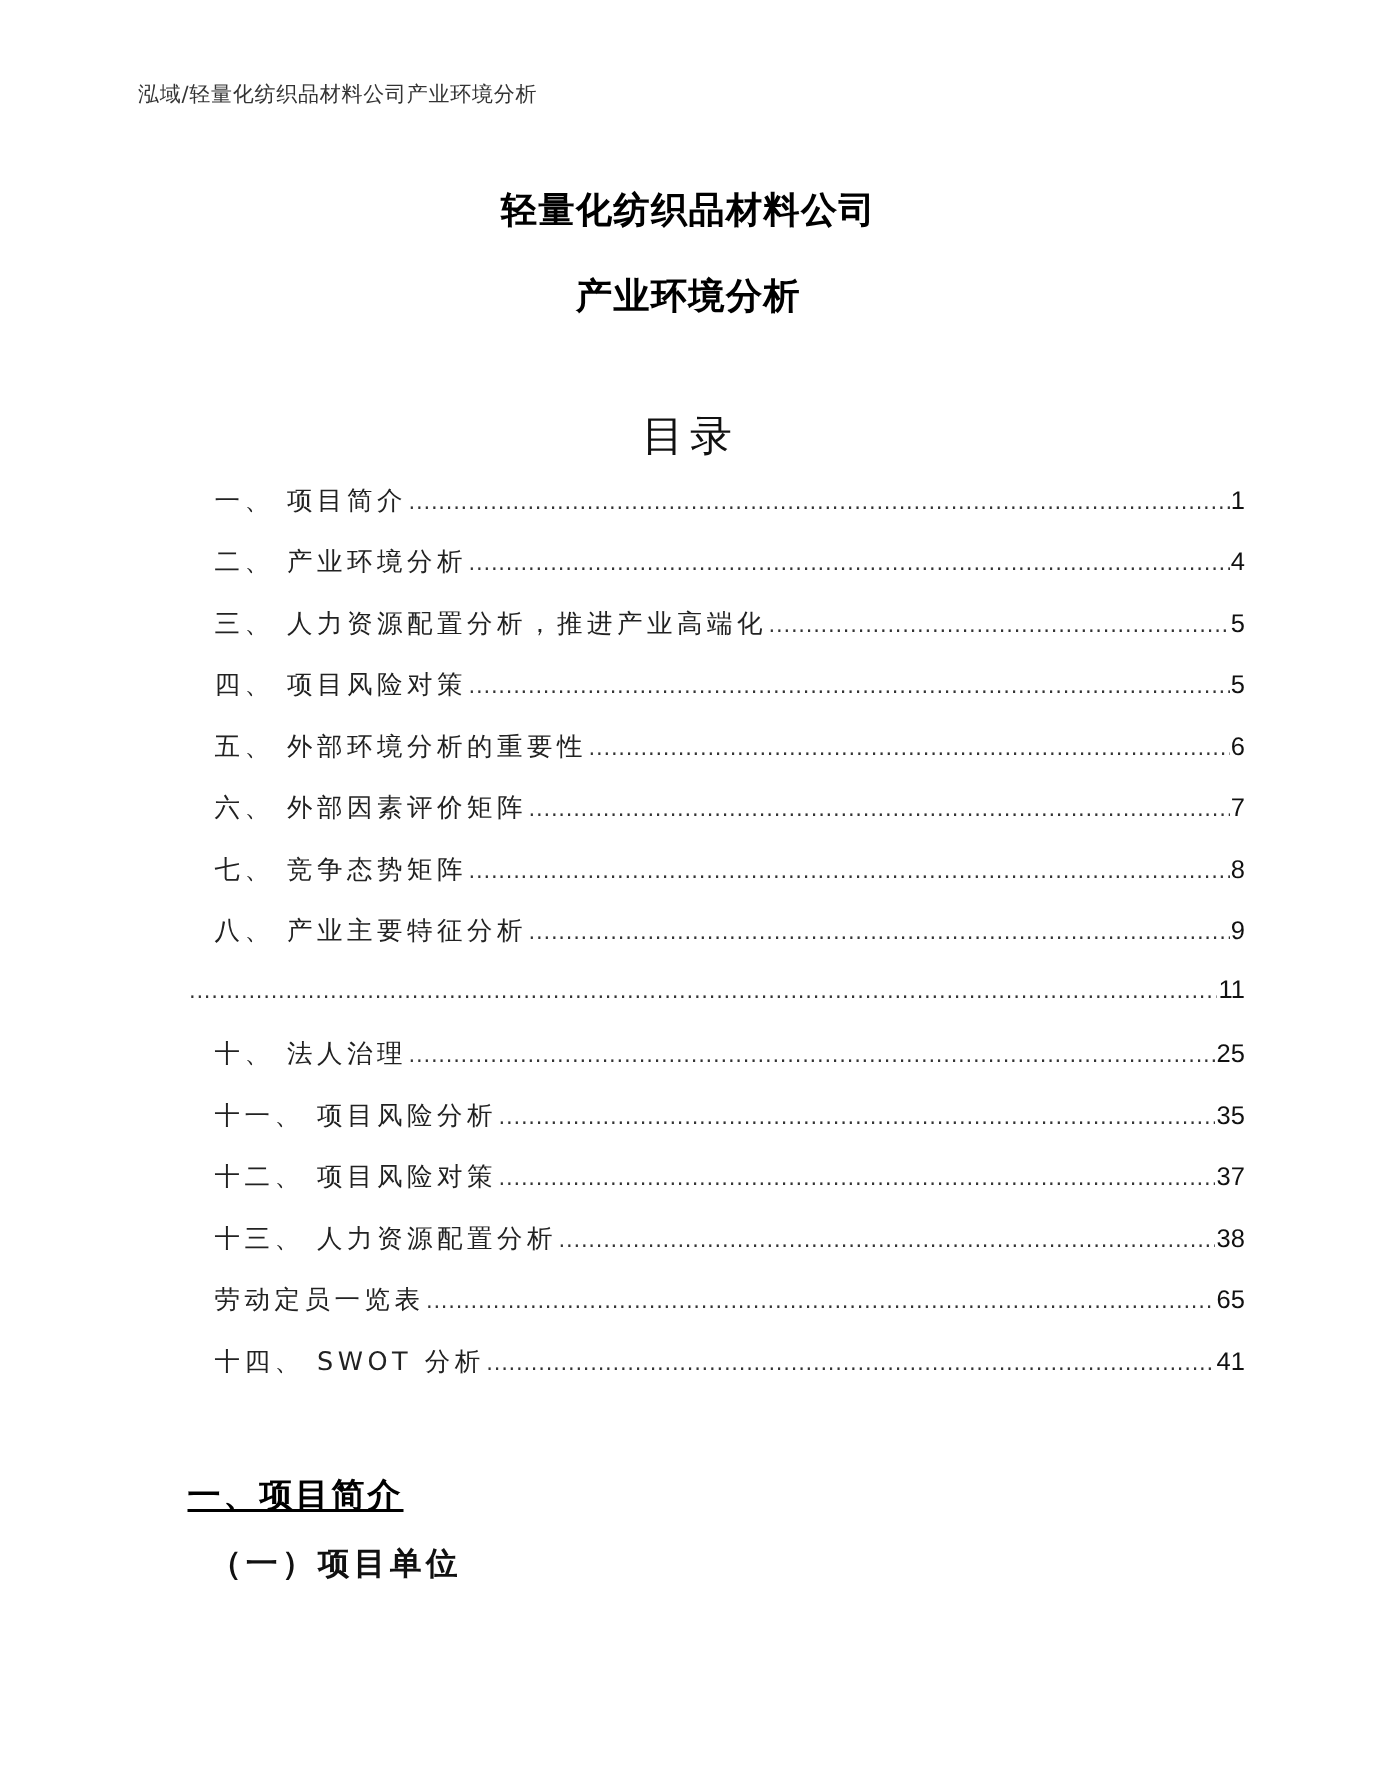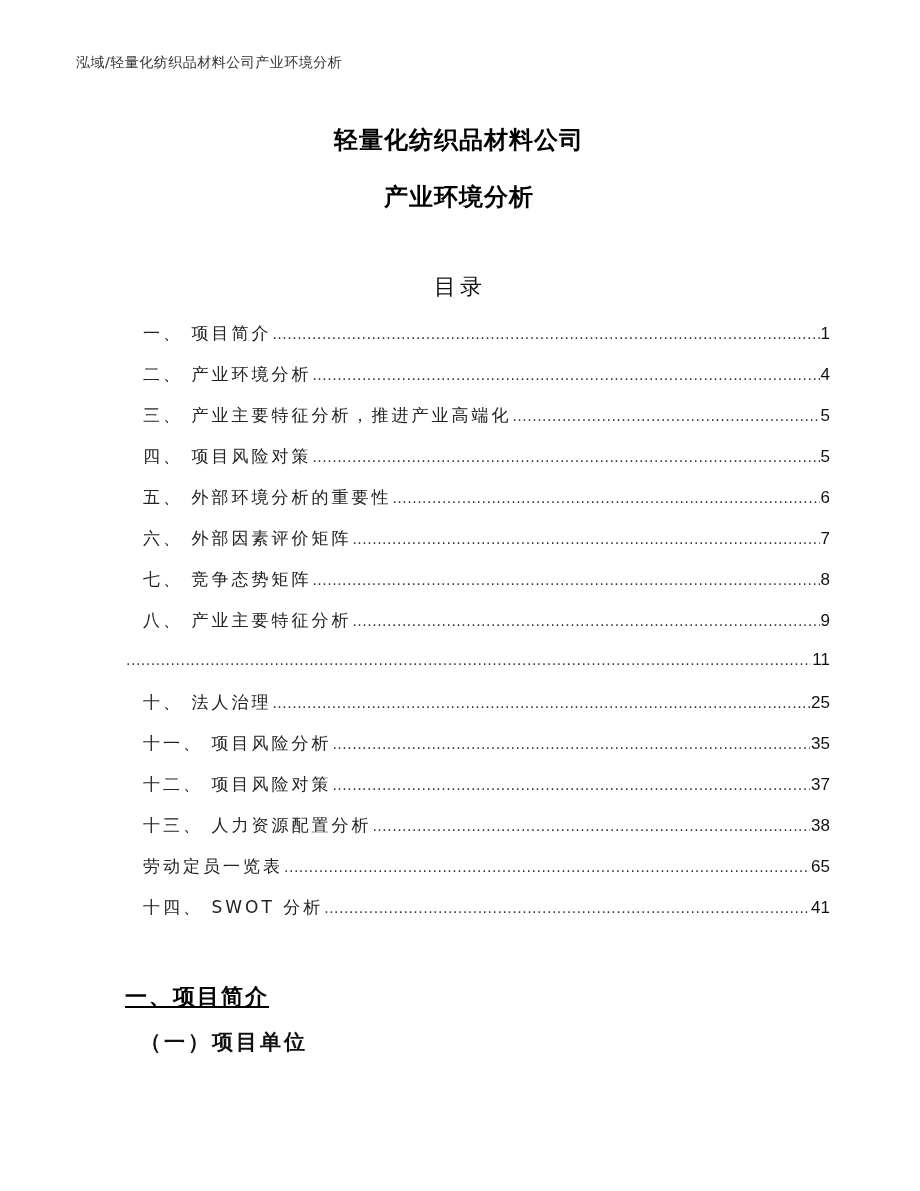--- a/index.html
+++ b/index.html
@@ -2,32 +2,32 @@
 <html><head>
   <meta charset="utf-8">
   <style>
     html, body { margin: 0; padding: 0; background: #ffffff; }
     body {
       width: 920px; height: 1191px; position: relative; overflow: hidden;
       font-family: "DejaVu Sans", "Liberation Sans", sans-serif;
       color: #1a1a1a;
     }
     .running-header {
-      position: absolute; left: 76px; top: 54px;
+      position: absolute; left: 92px; top: 54px;
       font-size: 14px; color: #333; letter-spacing: 0.5px;
     }
     .doc-title {
       position: absolute; left: 0; width: 918px; text-align: center;
       font-weight: bold; font-size: 24px; color: #000; letter-spacing: 1px;
     }
     .title1 { top: 124px; }
     .title2 { top: 181px; }
     .toc-heading {
       position: absolute; left: 0; width: 920px; text-align: center;
-      top: 272px; font-size: 22px; color: #111; letter-spacing: 4px;
+      top: 272px; font-size: 28px; color: #111; letter-spacing: 4px;
     }
     .toc {
       position: absolute; left: 125px; top: 322px; width: 705px;
       margin: 0; padding: 0; list-style: none;
     }
     .toc-row {
       display: flex; align-items: baseline; height: 41px;
       font-size: 17px; color: #222;
     }
     .toc-label { white-space: nowrap; letter-spacing: 3px; flex: 0 0 auto; margin-left: 18px; }
@@ -63,21 +63,21 @@
       <span class="toc-label">一、 项目简介</span>
       <span class="toc-leader">..................................................................................................................................................................................................................</span>
       <span class="toc-page">1</span>
     </li>
   <li class="toc-row">
       <span class="toc-label">二、 产业环境分析</span>
       <span class="toc-leader">..................................................................................................................................................................................................................</span>
       <span class="toc-page">4</span>
     </li>
   <li class="toc-row">
-      <span class="toc-label">三、 产业主要特征分析，推进产业高端化</span>
+      <span class="toc-label">三、 人力资源配置分析，推进产业高端化</span>
       <span class="toc-leader">..................................................................................................................................................................................................................</span>
       <span class="toc-page">5</span>
     </li>
   <li class="toc-row">
       <span class="toc-label">四、 项目风险对策</span>
       <span class="toc-leader">..................................................................................................................................................................................................................</span>
       <span class="toc-page">5</span>
     </li>
   <li class="toc-row">
       <span class="toc-label">五、 外部环境分析的重要性</span>

